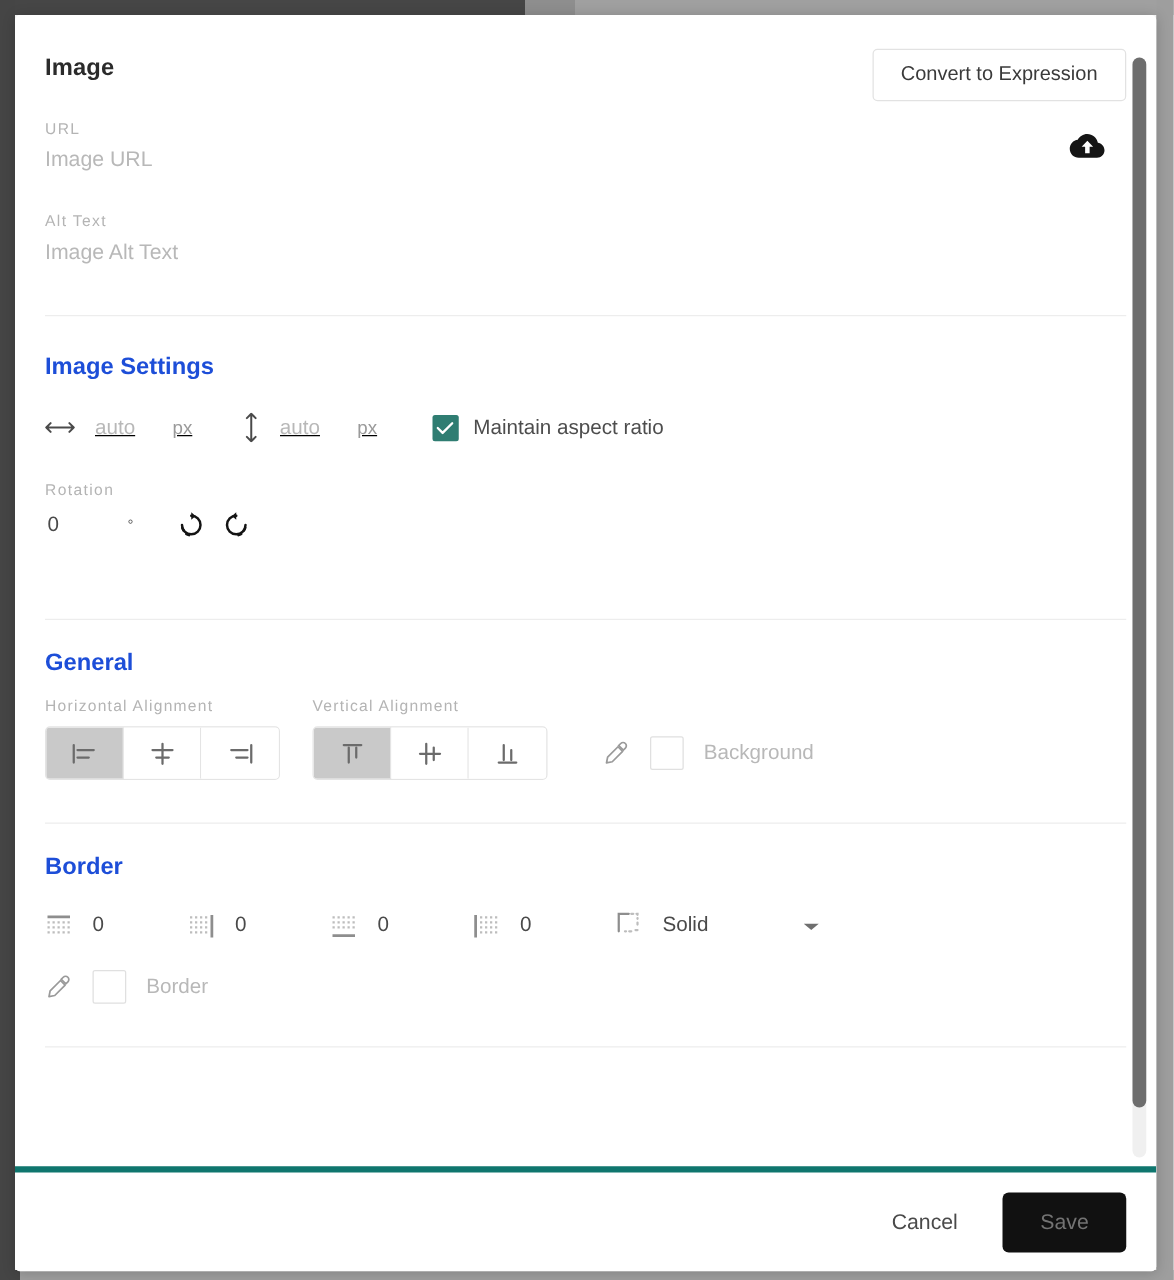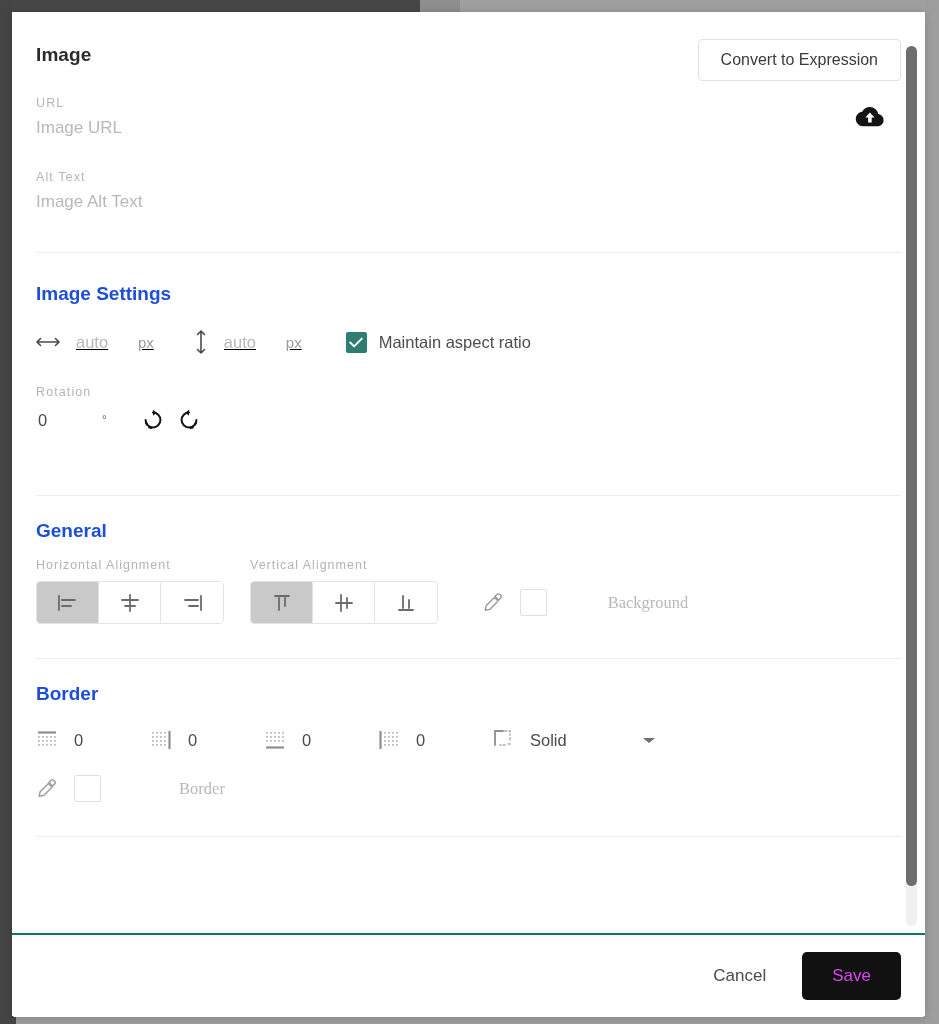--- a/index.html
+++ b/index.html
@@ -263,21 +263,21 @@
   }
   .swatch {
     width: 25px; height: 25px;
     border: 1px solid #e0e0e0;
     background: #fff; border-radius: 2px;
     cursor: pointer;
   }
   .color-txt {
     border: none; outline: none; background: transparent;
     font-size: 16.5px; color: #2b2b2b; margin-left: 14px;
-    font-family: Liberation Serif, serif; width: 170px; text-align: center;
+    font-family: Liberation Sans, sans-serif; width: 170px;
   }
   .color-txt::placeholder { color: #b8b8b8; }
 
   
   .border-row {
     display: flex; align-items: center; margin-top: 22px;
   }
   .bgroup { display: flex; align-items: center; margin-right: 40px; }
   .bgroup .bi { line-height: 0; margin-right: 14px; }
   .bnum {
@@ -294,35 +294,35 @@
   .caret { line-height: 0; }
   .border-color-row {
     display: flex; align-items: center; margin-top: 22px;
   }
 
   
   .footer {
     position: absolute;
     left: 0; right: 0; bottom: 0;
     height: 84px;
-    border-top: 2px solid #0f766e;
+    border-top: 5px solid #0f766e;
     display: flex;
     align-items: center;
     justify-content: flex-end;
     padding-right: 24px;
     box-sizing: border-box;
     background: #fff;
   }
   .cancel-btn {
     background: none; border: none; cursor: pointer;
     font-size: 17px; color: #4a4a4a; margin-right: 30px;
     font-family: "Liberation Sans", sans-serif;
   }
   .save-btn {
-    background: #111111; color: #d946ef;
+    background: #111111; color: #737373;
     border: none; border-radius: 5px;
     font-size: 17px; padding: 14px 30px;
     cursor: pointer;
     font-family: "Liberation Sans", sans-serif;
   }
 
   
   .sb-track {
     position: absolute;
     right: 8px; top: 34px;

